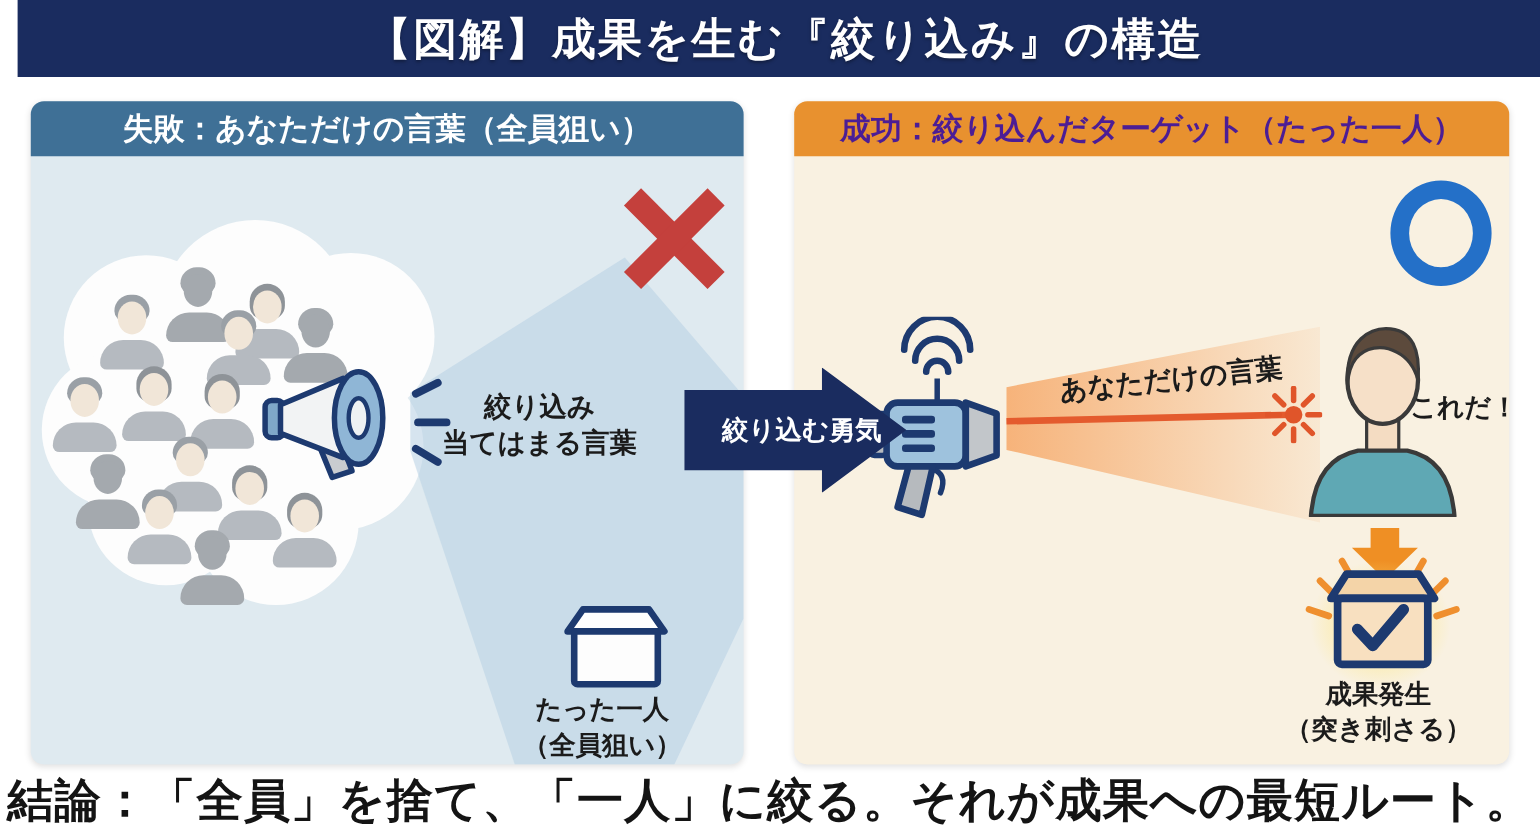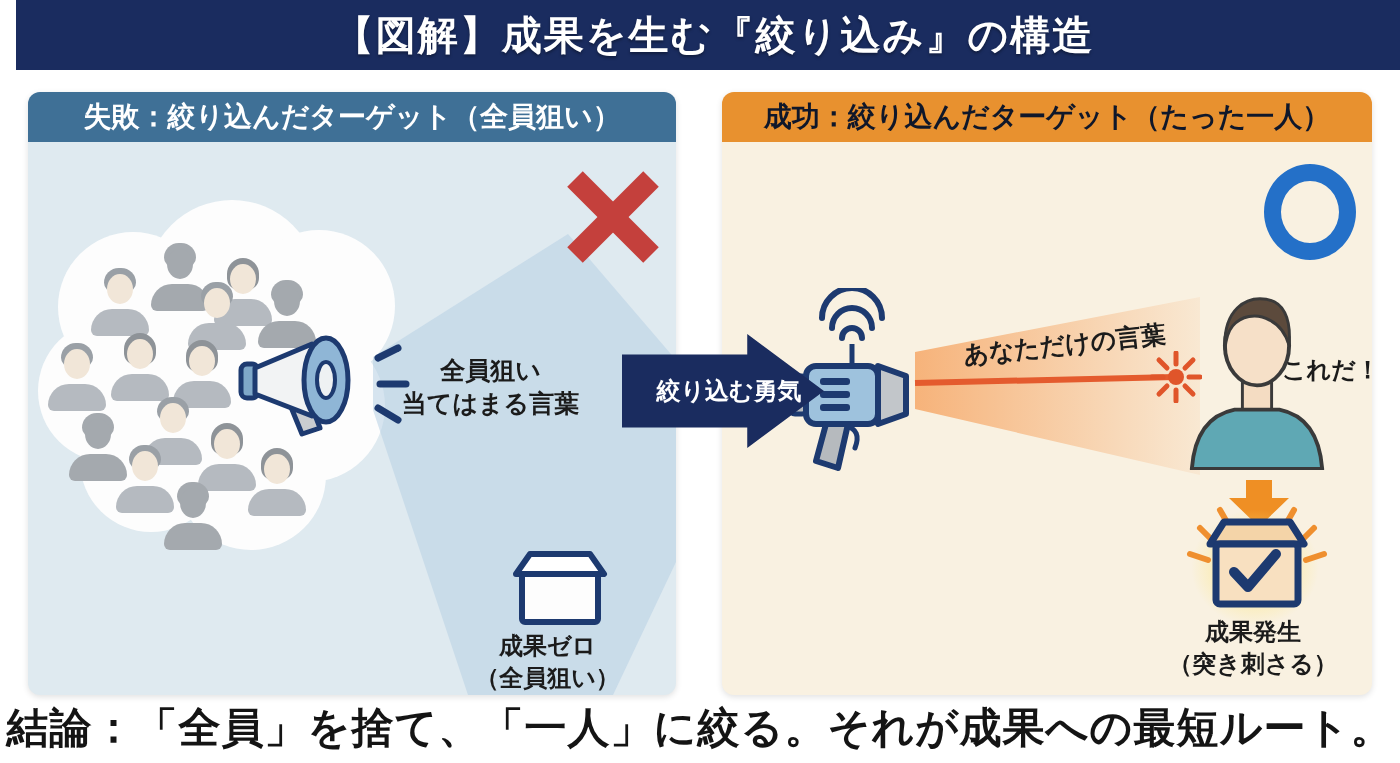--- a/index.html
+++ b/index.html
@@ -12,21 +12,21 @@
   .title-bar h1{margin:0;color:#fff;font-size:40px;font-weight:bold;letter-spacing:2px;
                 text-shadow:0 2px 3px rgba(0,0,0,.35);}
 
   
   .panel{position:absolute;top:92px;height:603px;border-radius:12px;box-shadow:0 2px 6px rgba(0,0,0,.12);}
   .panel-fail{left:28px;width:648px;background:var(--panel_blue,#dfeaf0);}
   .panel-success{left:722px;width:650px;background:var(--cream,#f9f1e1);}
   .panel-header{position:absolute;left:0;top:0;width:100%;height:50px;border-radius:12px 12px 0 0;
                 display:flex;align-items:center;justify-content:center;font-size:28px;font-weight:bold;}
   .panel-fail .panel-header{background:var(--steel,#3f7096);color:#fff;}
-  .panel-success .panel-header{background:var(--orange,#e8912f);color:#0f172a;}
+  .panel-success .panel-header{background:var(--orange,#e8912f);color:#4c1d95;}
 
   
   .cloud-b{position:absolute;background:#fdfdfd;border-radius:50%;}
   .person{position:absolute;width:58px;height:66px;}
   .person .hair{position:absolute;left:13px;top:-2px;width:32px;height:24px;border-radius:16px 16px 10px 10px;background:#9aa0a6;}
   .person .head{position:absolute;left:16px;top:4px;width:26px;height:30px;border-radius:50%;background:#f1e6d8;}
   .person .torso{position:absolute;left:0;bottom:0;width:58px;height:27px;border-radius:28px 28px 8px 8px;background:#b5bac0;}
   .p-dark .hair,.p-dark .head,.p-dark .torso{background:#a4a9ae;}
   .p-f .hair{height:32px;border-radius:16px 16px 12px 12px;background:#8e9398;}
   .broadcast-cone{position:absolute;left:0;top:0;}
@@ -58,21 +58,21 @@
 </head>
 <body>
 
 <div class="stage">
 
   <header class="title-bar">
     <h1>【図解】成果を生む『絞り込み』の構造</h1>
   </header>
 
   <section class="panel panel-fail">
-    <div class="panel-header">失敗：絞り込んだターゲット（全員狙い）</div>
+    <div class="panel-header">失敗：あなただけの言葉（全員狙い）</div>
 
     <div>
       <div class="cloud-b" style="left:30px;top:140px;width:150px;height:150px;"></div>
       <div class="cloud-b" style="left:118px;top:108px;width:172px;height:172px;"></div>
       <div class="cloud-b" style="left:215px;top:138px;width:152px;height:152px;"></div>
       <div class="cloud-b" style="left:10px;top:228px;width:142px;height:142px;"></div>
       <div class="cloud-b" style="left:93px;top:205px;width:182px;height:182px;"></div>
       <div class="cloud-b" style="left:205px;top:238px;width:152px;height:152px;"></div>
       <div class="cloud-b" style="left:52px;top:298px;width:142px;height:142px;"></div>
       <div class="cloud-b" style="left:148px;top:308px;width:150px;height:150px;"></div>
@@ -168,30 +168,30 @@
       <line x1="12" y1="42" x2="38" y2="42" stroke="#1d3a70" stroke-width="7" stroke-linecap="round"></line>
       <line x1="10" y1="66" x2="30" y2="78" stroke="#1d3a70" stroke-width="7" stroke-linecap="round"></line>
     </svg>
 
     <svg style="position:absolute;left:536px;top:76px;" width="98" height="98" viewBox="0 0 98 98">
       <line x1="11" y1="11" x2="87" y2="87" stroke="var(--red,#c4403c)" stroke-width="22"></line>
       <line x1="87" y1="11" x2="11" y2="87" stroke="var(--red,#c4403c)" stroke-width="22"></line>
     </svg>
 
     <div class="x-label" style="left:340px;top:262px;width:245px;font-size:25px;">
-      <span>全員狙い</span><br>
+      <span>絞り込み</span><br>
       <span>当てはまる言葉</span>
     </div>
 
     <svg style="position:absolute;left:482px;top:458px;" width="100" height="78" viewBox="0 0 100 78">
       <polygon points="6,24 20,4 80,4 94,24" fill="#ffffff" stroke="#1d3a70" stroke-width="6" stroke-linejoin="round"></polygon>
       <rect x="12" y="24" width="76" height="48" rx="3" fill="#fdfdfd" stroke="#1d3a70" stroke-width="6"></rect>
     </svg>
     <div class="x-label" style="left:412px;top:538px;width:215px;font-size:24px;">
-      <span>成果ゼロ</span><br>
+      <span>たった一人</span><br>
       <span>（全員狙い）</span>
     </div>
   </section>
 
   <section class="panel panel-success">
     <div class="panel-header">成功：絞り込んだターゲット（たった一人）</div>
 
     <svg style="position:absolute;left:190px;top:205px;" width="290" height="180" viewBox="0 0 290 180">
       <defs>
         <linearGradient id="beamGrad" x1="0" y1="0" x2="1" y2="0">

